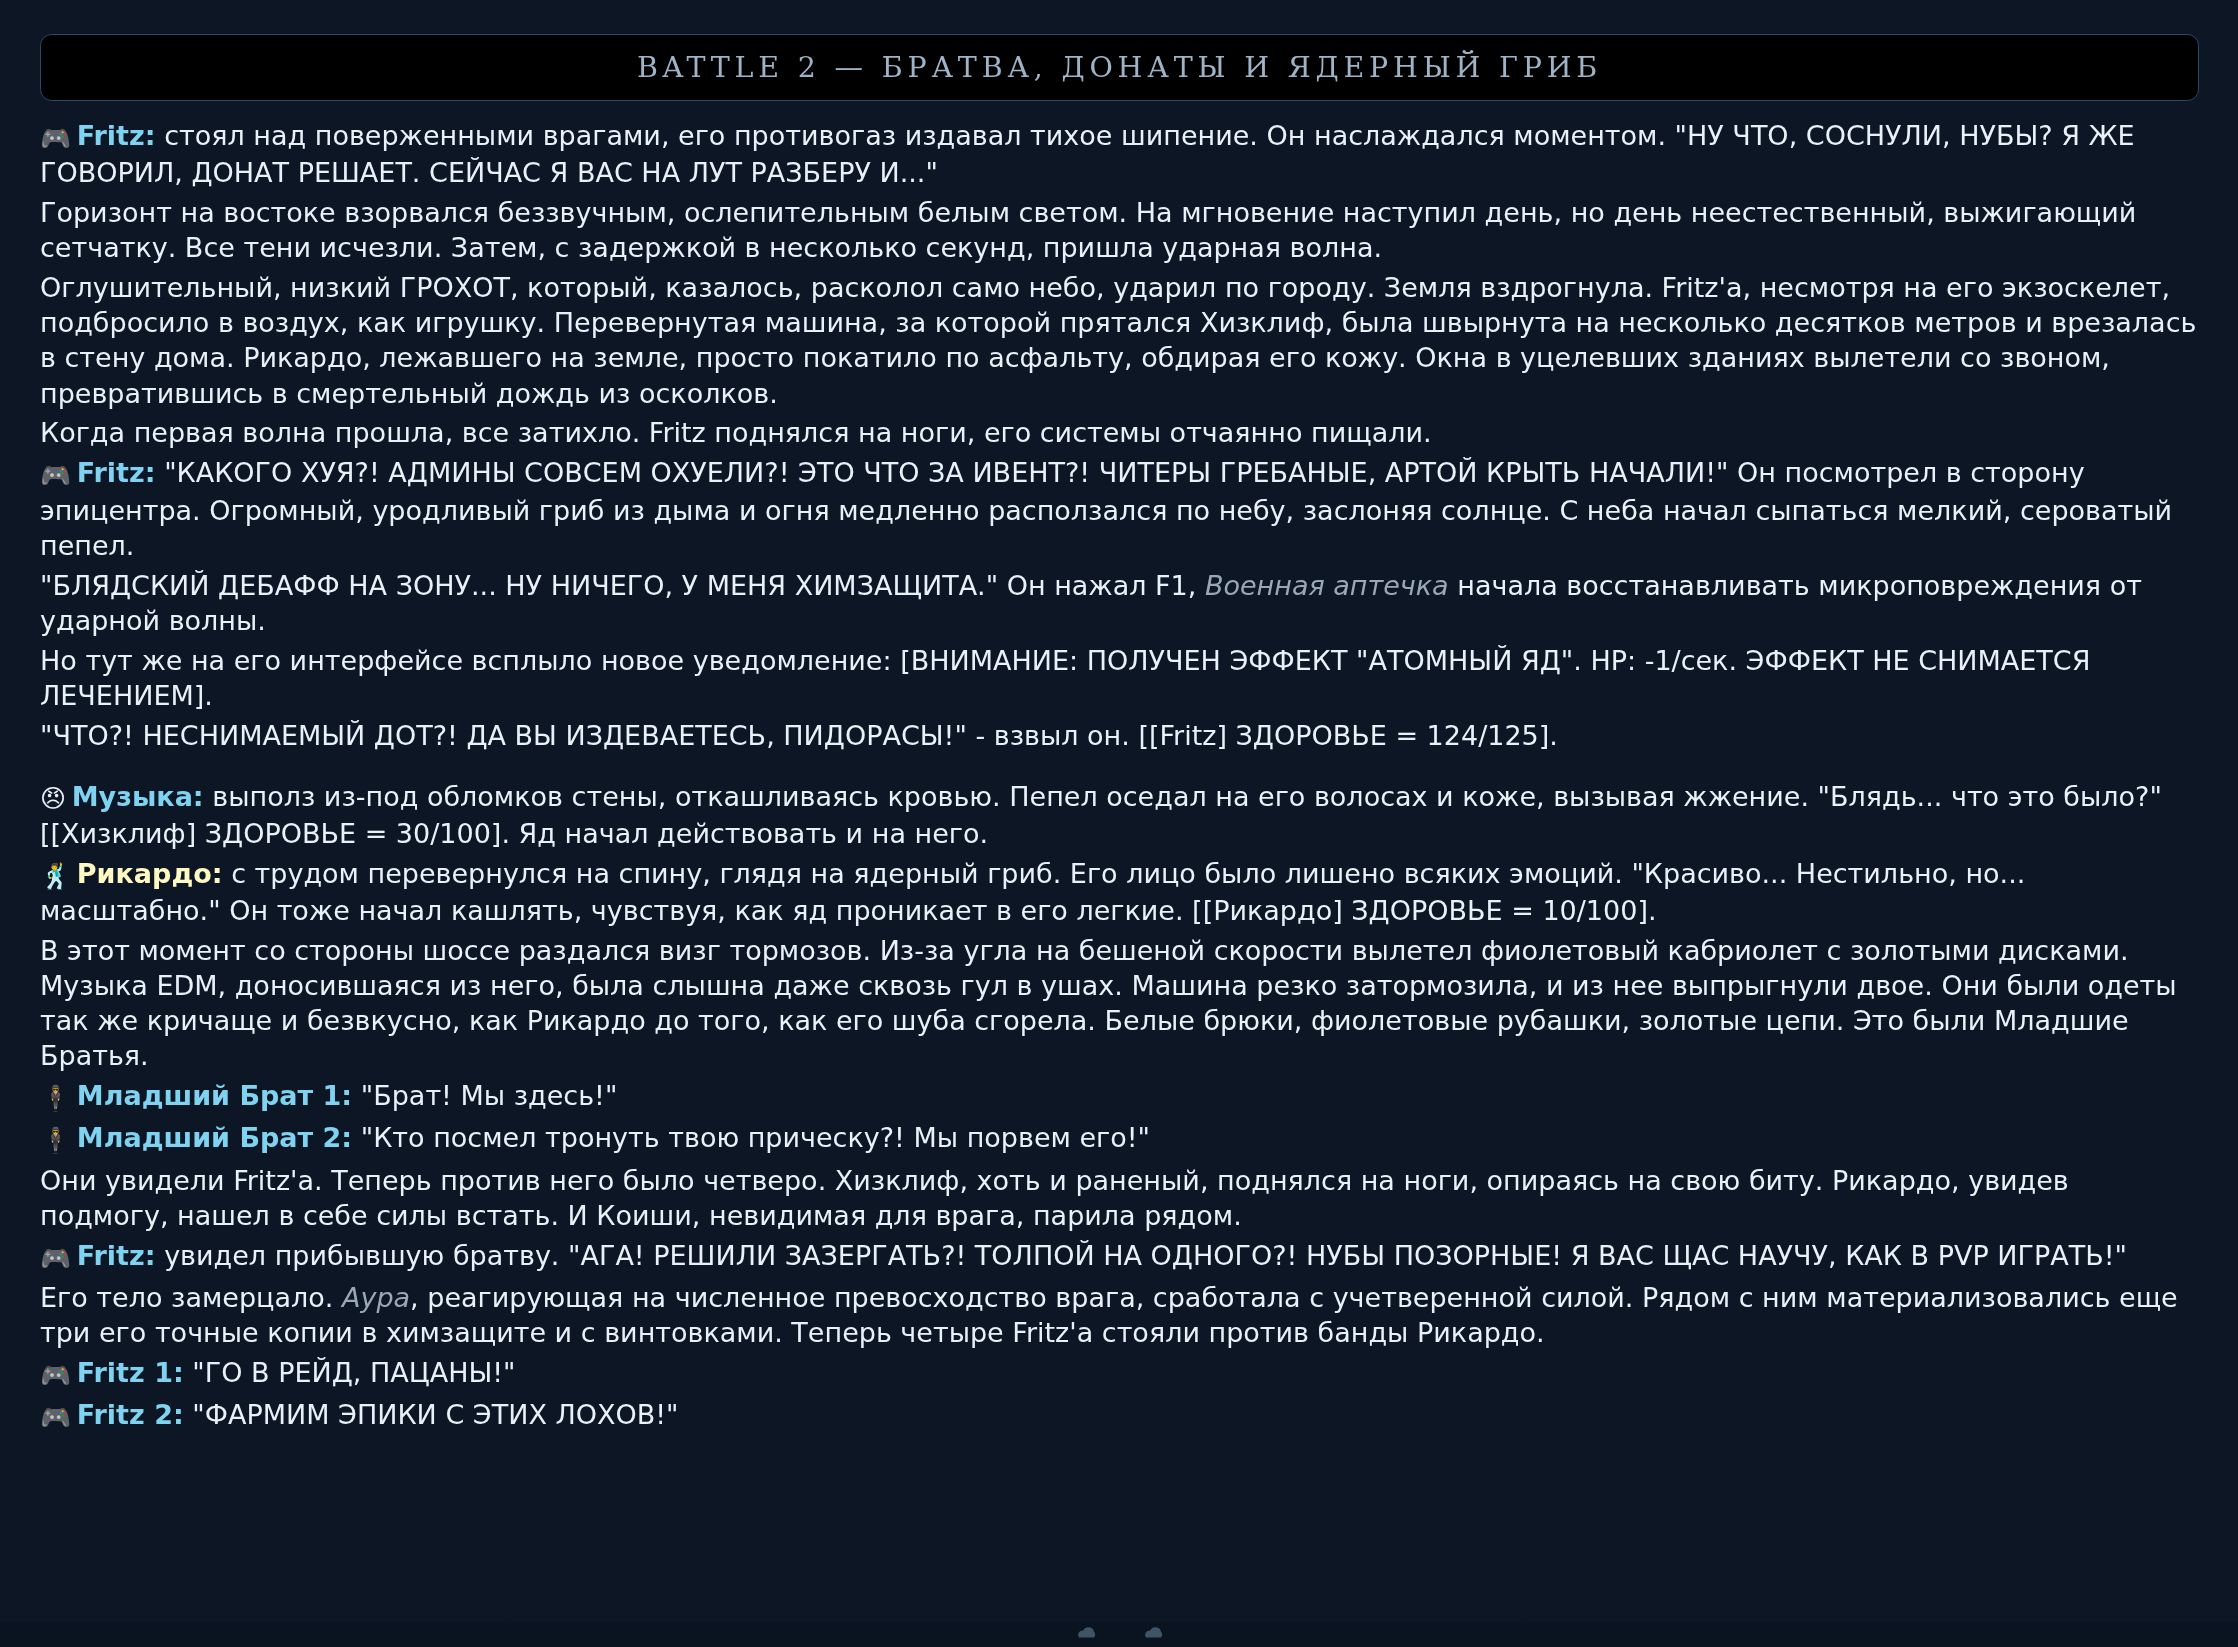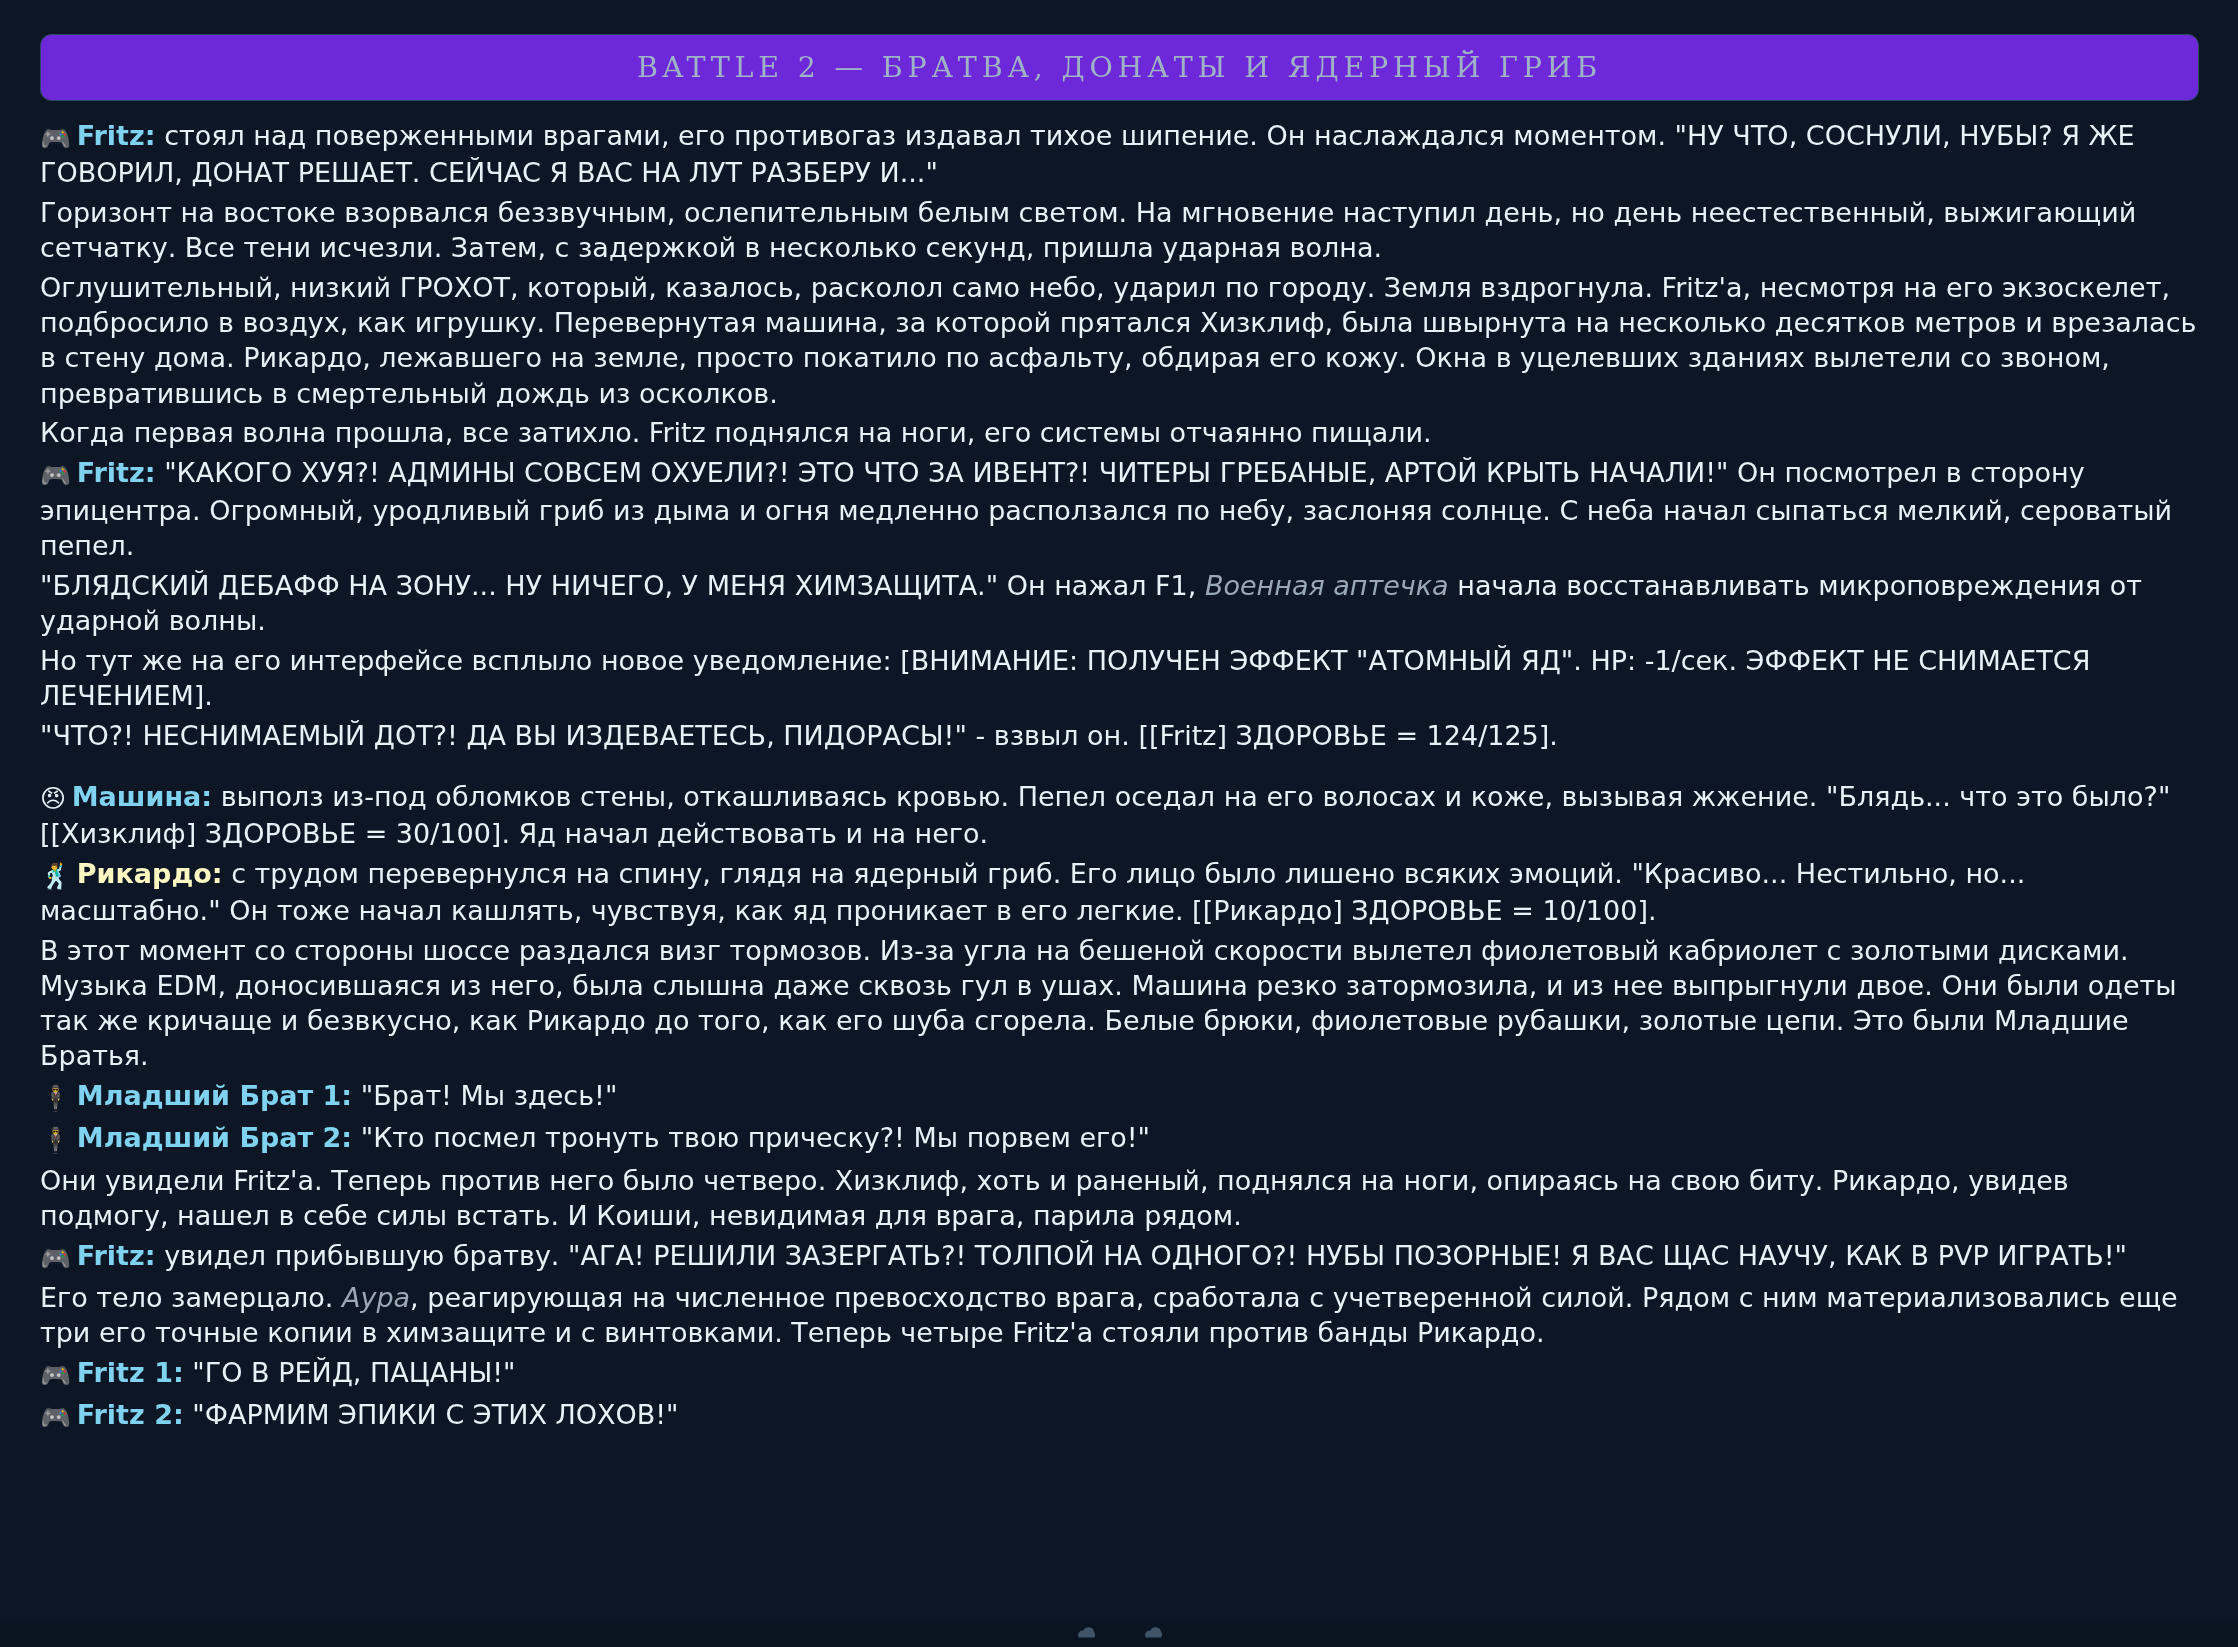--- a/index.html
+++ b/index.html
@@ -21,21 +21,21 @@
     box-sizing: border-box;
     padding: 0 0 0 0;
     background: #0c1624;
     overflow: hidden;
   }
   .title-bar {
     margin: 34px 40px 0 40px;
     height: 65px;
     border: 1.9px solid #2b4a63;
     border-radius: 11.4px;
-    background: #6d28d9;
+    background: #000000;
     display: flex;
     align-items: center;
     justify-content: center;
   }
   .title-bar .title-text {
     font-family: "DejaVu Serif", "Liberation Serif", serif;
     font-size: 28.5px;
     letter-spacing: 4.8px;
     color: #9fb3c6;
     white-space: nowrap;
@@ -110,21 +110,21 @@
   <div class="content" id="content">
       <p class="para"><span class="ava">🎮</span><span class="speaker fritz">Fritz:</span><span> стоял над поверженными врагами, его противогаз издавал тихое шипение. Он наслаждался моментом. "НУ ЧТО, СОСНУЛИ, НУБЫ? Я ЖЕ ГОВОРИЛ, ДОНАТ РЕШАЕТ. СЕЙЧАС Я ВАС НА ЛУТ РАЗБЕРУ И..."</span></p>
       <p class="para"><span>Горизонт на востоке взорвался беззвучным, ослепительным белым светом. На мгновение наступил день, но день неестественный, выжигающий сетчатку. Все тени исчезли. Затем, с задержкой в несколько секунд, пришла ударная волна.</span></p>
       <p class="para"><span>Оглушительный, низкий ГРОХОТ, который, казалось, расколол само небо, ударил по городу. Земля вздрогнула. Fritz'a, несмотря на его экзоскелет, подбросило в воздух, как игрушку. Перевернутая машина, за которой прятался Хизклиф, была швырнута на несколько десятков метров и врезалась в стену дома. Рикардо, лежавшего на земле, просто покатило по асфальту, обдирая его кожу. Окна в уцелевших зданиях вылетели со звоном, превратившись в смертельный дождь из осколков.</span></p>
       <p class="para"><span>Когда первая волна прошла, все затихло. Fritz поднялся на ноги, его системы отчаянно пищали.</span></p>
       <p class="para"><span class="ava">🎮</span><span class="speaker fritz">Fritz:</span><span> "КАКОГО ХУЯ?! АДМИНЫ СОВСЕМ ОХУЕЛИ?! ЭТО ЧТО ЗА ИВЕНТ?! ЧИТЕРЫ ГРЕБАНЫЕ, АРТОЙ КРЫТЬ НАЧАЛИ!" Он посмотрел в сторону эпицентра. Огромный, уродливый гриб из дыма и огня медленно расползался по небу, заслоняя солнце. С неба начал сыпаться мелкий, сероватый пепел.</span></p>
       <p class="para"><span>"БЛЯДСКИЙ ДЕБАФФ НА ЗОНУ... НУ НИЧЕГО, У МЕНЯ ХИМЗАЩИТА." Он нажал F1, </span><span class="ital">Военная аптечка</span><span> начала восстанавливать микроповреждения от ударной волны.</span></p>
       <p class="para"><span>Но тут же на его интерфейсе всплыло новое уведомление: [ВНИМАНИЕ: ПОЛУЧЕН ЭФФЕКТ "АТОМНЫЙ ЯД". HP: -1/сек. ЭФФЕКТ НЕ СНИМАЕТСЯ ЛЕЧЕНИЕМ].</span></p>
       <p class="para"><span>"ЧТО?! НЕСНИМАЕМЫЙ ДОТ?! ДА ВЫ ИЗДЕВАЕТЕСЬ, ПИДОРАСЫ!" - взвыл он. [[Fritz] ЗДОРОВЬЕ = 124/125].</span></p>
       <div class="gap"></div>
-      <p class="para"><span class="ava">😠</span><span class="speaker hizkl">Машина:</span><span> выполз из-под обломков стены, откашливаясь кровью. Пепел оседал на его волосах и коже, вызывая жжение. "Блядь... что это было?" [[Хизклиф] ЗДОРОВЬЕ = 30/100]. Яд начал действовать и на него.</span></p>
+      <p class="para"><span class="ava">😠</span><span class="speaker hizkl">Музыка:</span><span> выполз из-под обломков стены, откашливаясь кровью. Пепел оседал на его волосах и коже, вызывая жжение. "Блядь... что это было?" [[Хизклиф] ЗДОРОВЬЕ = 30/100]. Яд начал действовать и на него.</span></p>
       <p class="para"><span class="ava">🕺</span><span class="speaker rikardo">Рикардо:</span><span> с трудом перевернулся на спину, глядя на ядерный гриб. Его лицо было лишено всяких эмоций. "Красиво... Нестильно, но... масштабно." Он тоже начал кашлять, чувствуя, как яд проникает в его легкие. [[Рикардо] ЗДОРОВЬЕ = 10/100].</span></p>
       <p class="para"><span>В этот момент со стороны шоссе раздался визг тормозов. Из-за угла на бешеной скорости вылетел фиолетовый кабриолет с золотыми дисками. Музыка EDM, доносившаяся из него, была слышна даже сквозь гул в ушах. Машина резко затормозила, и из нее выпрыгнули двое. Они были одеты так же кричаще и безвкусно, как Рикардо до того, как его шуба сгорела. Белые брюки, фиолетовые рубашки, золотые цепи. Это были Младшие Братья.</span></p>
       <p class="para"><span class="ava">🕴</span><span class="speaker bro">Младший Брат 1:</span><span> "Брат! Мы здесь!"</span></p>
       <p class="para"><span class="ava">🕴</span><span class="speaker bro">Младший Брат 2:</span><span> "Кто посмел тронуть твою прическу?! Мы порвем его!"</span></p>
       <p class="para"><span>Они увидели Fritz'a. Теперь против него было четверо. Хизклиф, хоть и раненый, поднялся на ноги, опираясь на свою биту. Рикардо, увидев подмогу, нашел в себе силы встать. И Коиши, невидимая для врага, парила рядом.</span></p>
       <p class="para"><span class="ava">🎮</span><span class="speaker fritz">Fritz:</span><span> увидел прибывшую братву. "АГА! РЕШИЛИ ЗАЗЕРГАТЬ?! ТОЛПОЙ НА ОДНОГО?! НУБЫ ПОЗОРНЫЕ! Я ВАС ЩАС НАУЧУ, КАК В PVP ИГРАТЬ!"</span></p>
       <p class="para"><span>Его тело замерцало. </span><span class="ital">Аура</span><span>, реагирующая на численное превосходство врага, сработала с учетверенной силой. Рядом с ним материализовались еще три его точные копии в химзащите и с винтовками. Теперь четыре Fritz'a стояли против банды Рикардо.</span></p>
       <p class="para"><span class="ava">🎮</span><span class="speaker fritz">Fritz 1:</span><span> "ГО В РЕЙД, ПАЦАНЫ!"</span></p>
       <p class="para"><span class="ava">🎮</span><span class="speaker fritz">Fritz 2:</span><span> "ФАРМИМ ЭПИКИ С ЭТИХ ЛОХОВ!"</span></p>
     </div>

